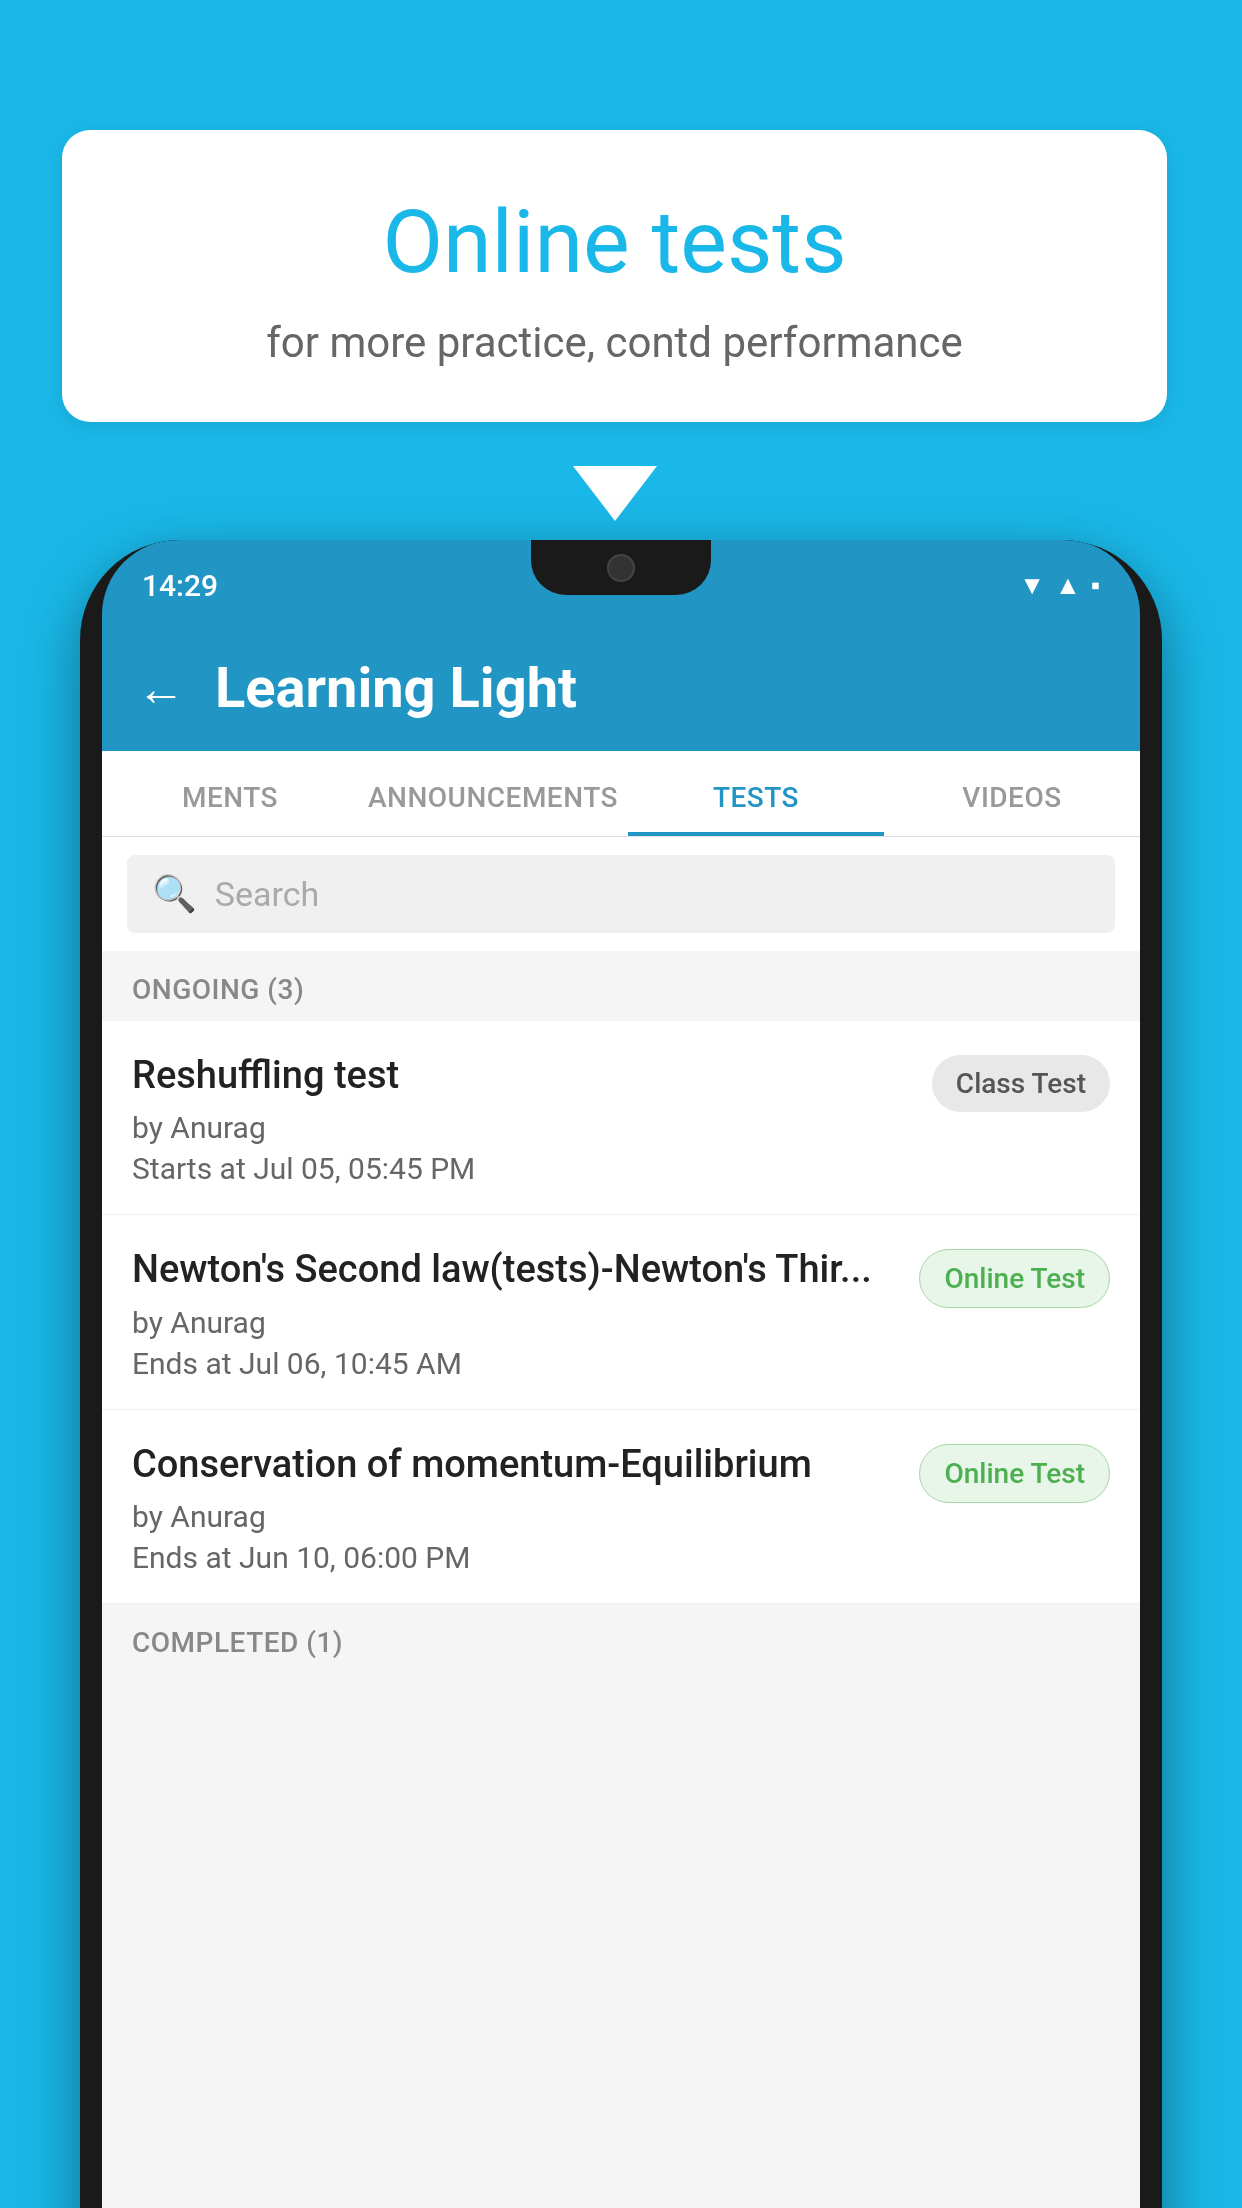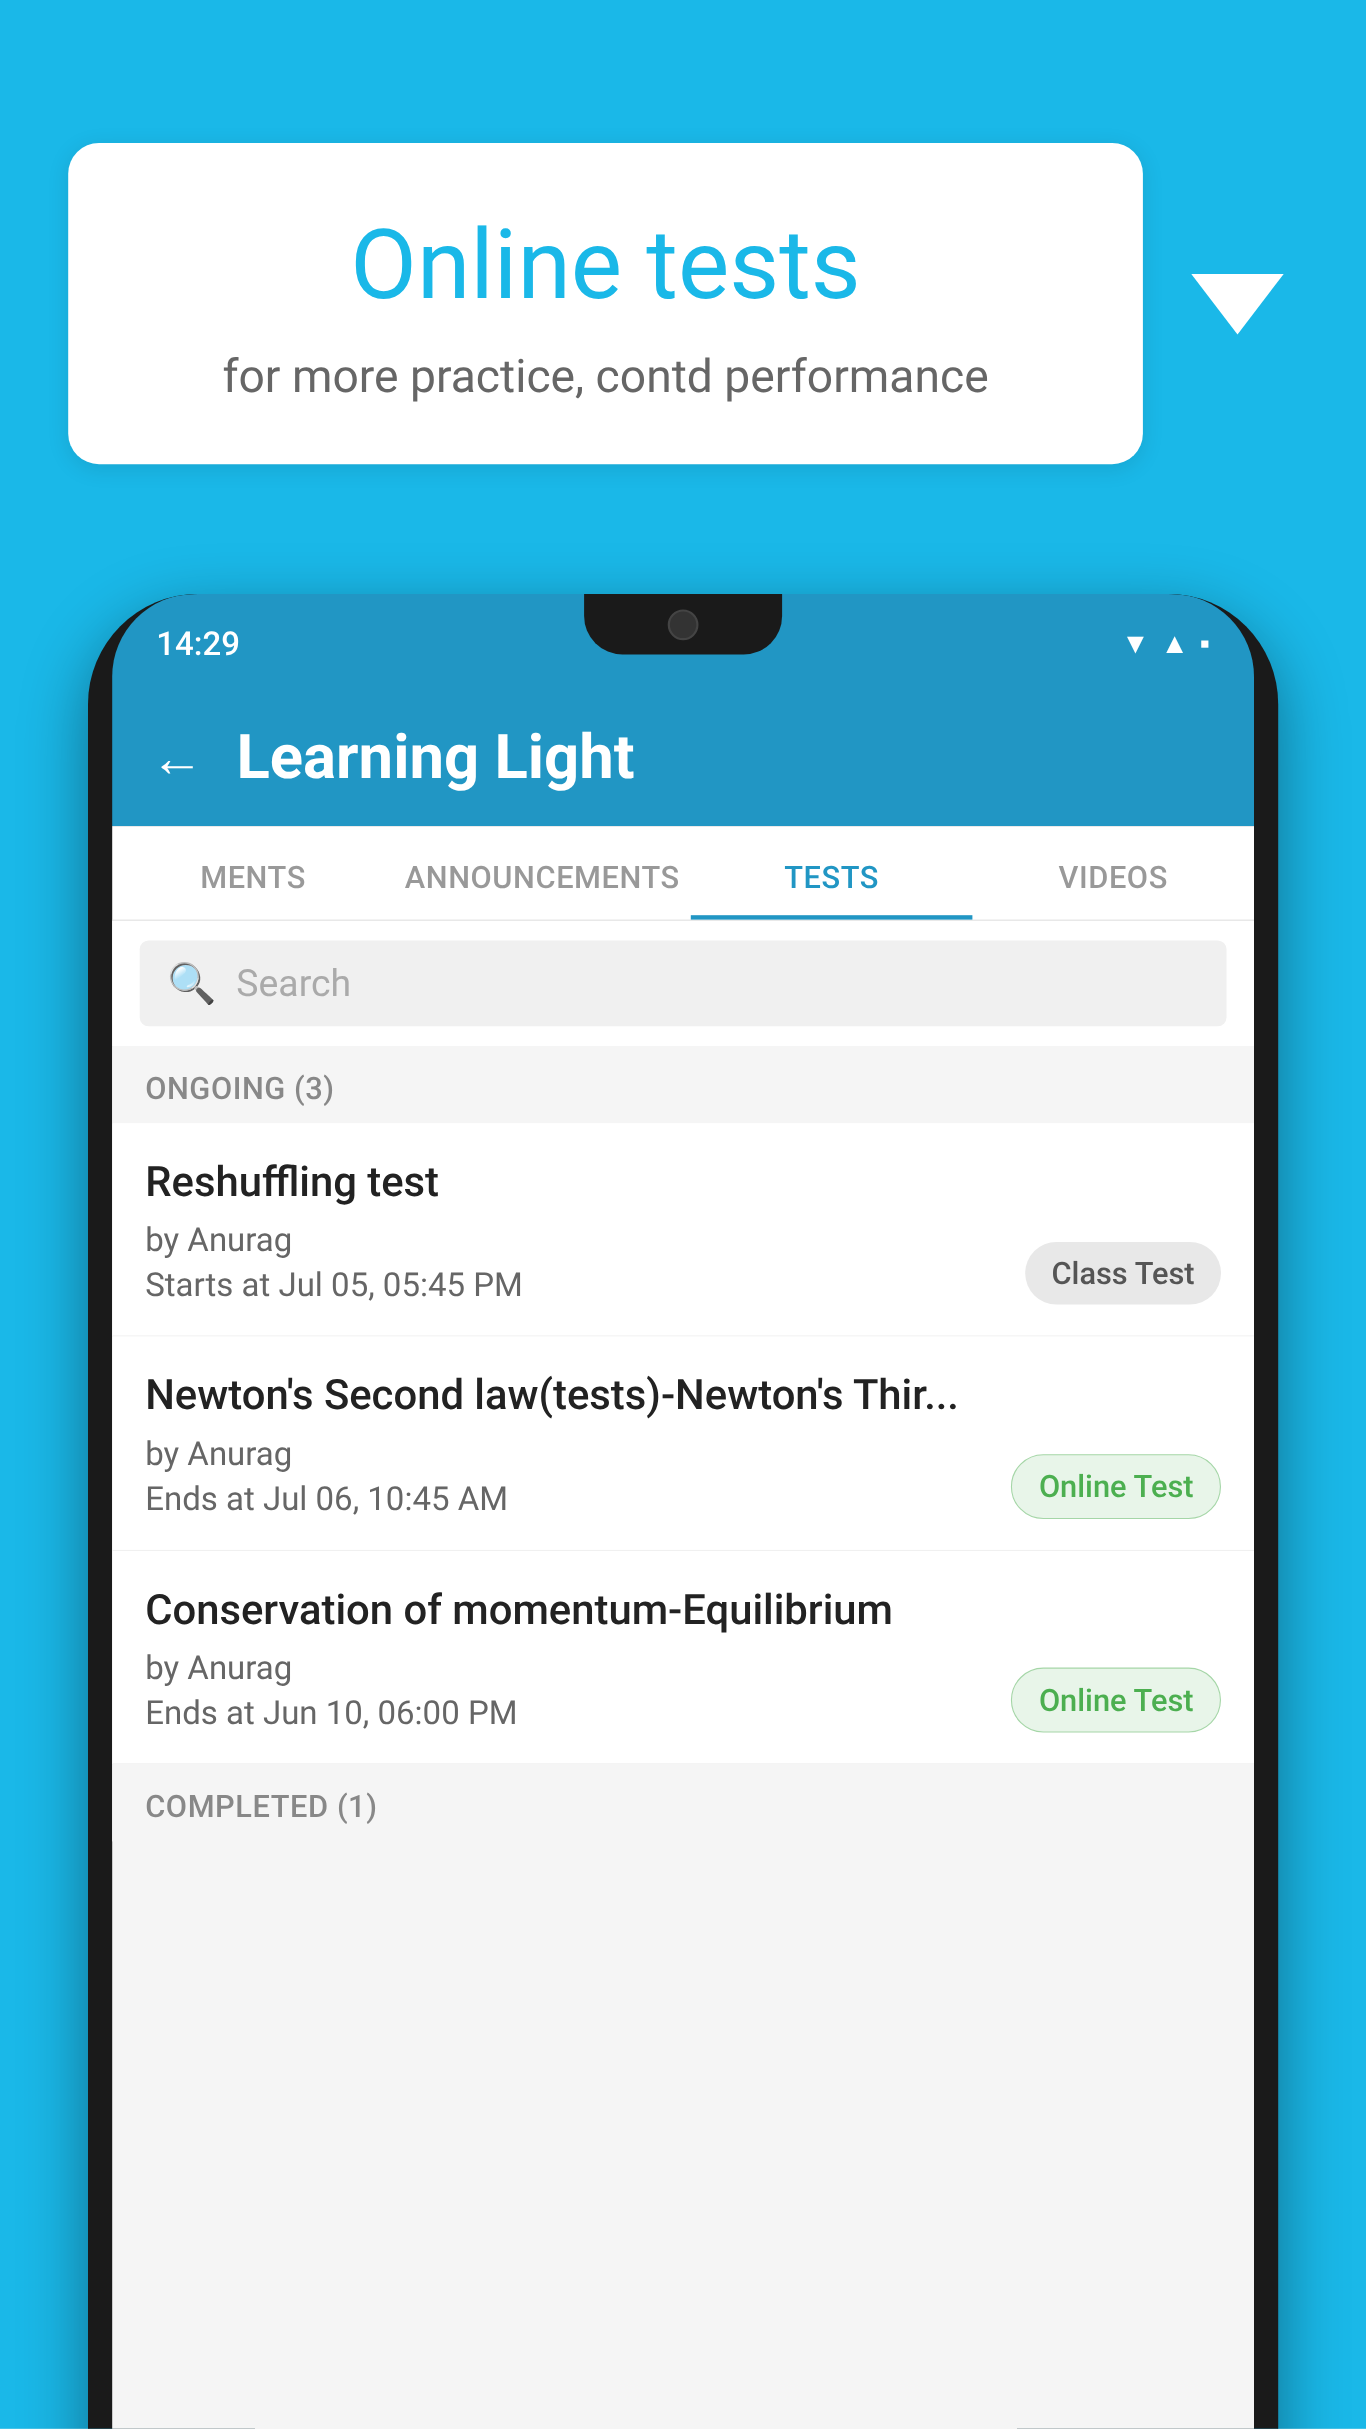--- a/index.html
+++ b/index.html
@@ -13,21 +13,21 @@
       position: relative;
     }
 
     
     .speech-bubble-container {
       position: absolute;
       top: 130px;
       left: 62px;
       right: 75px;
       display: flex;
-      flex-direction: row;
+      flex-direction: column;
       align-items: center;
       gap: 44px;
     }
 
     .speech-bubble {
       background: white;
       border-radius: 28px;
       padding: 60px 80px 55px;
       width: 100%;
       text-align: center;
@@ -219,21 +219,21 @@
       letter-spacing: 0.5px;
       background: #f5f5f5;
     }
 
     
     .test-item {
       background: white;
       padding: 30px 30px 28px;
       border-bottom: 1px solid #f0f0f0;
       display: flex;
-      align-items: flex-end;
+      align-items: flex-start;
       gap: 20px;
     }
 
     .test-item-content {
       flex: 1;
     }
 
     .test-item-title {
       font-size: 38px;
       color: #222;

